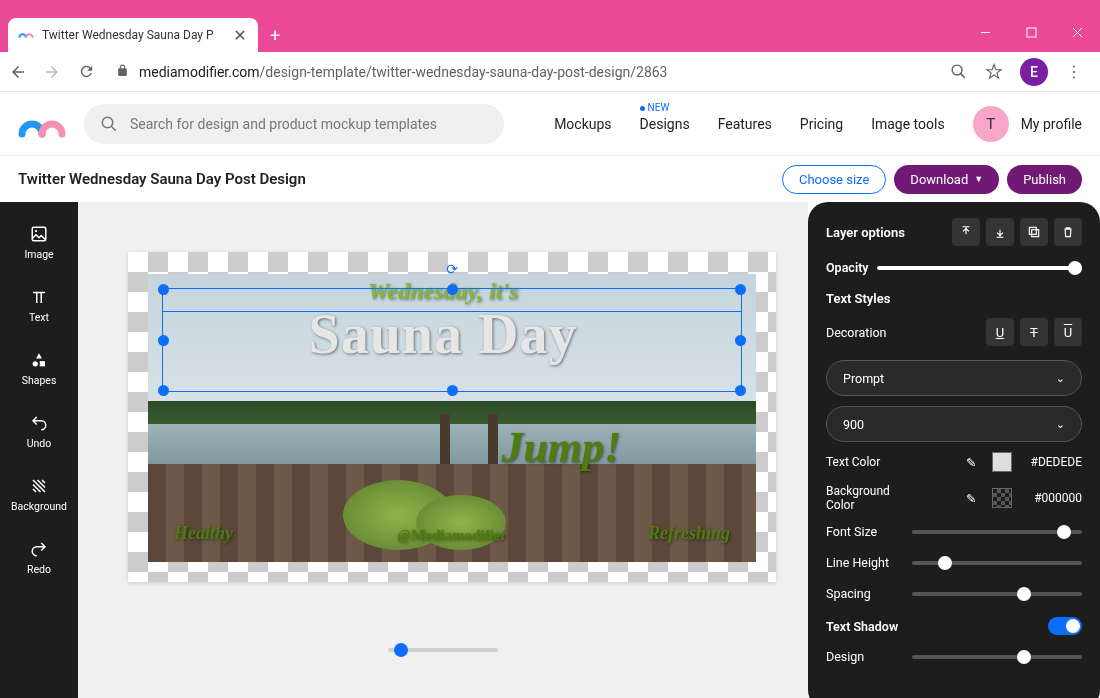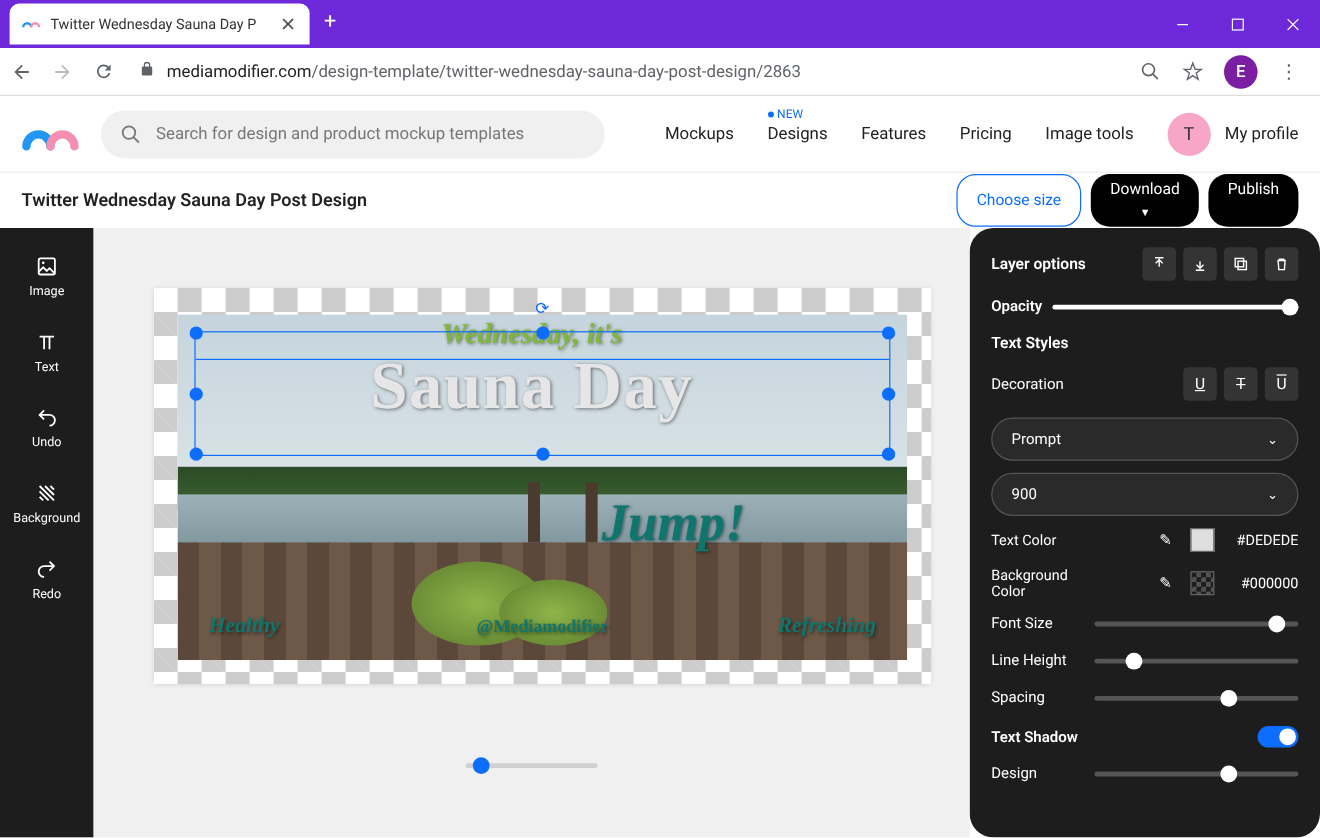--- a/index.html
+++ b/index.html
@@ -1,19 +1,19 @@
 <!DOCTYPE html>
 <html><head>
 <meta charset="utf-8">
 <style>
 * { margin: 0; padding: 0; box-sizing: border-box; font-family: -apple-system, BlinkMacSystemFont, "Segoe UI", Roboto, Arial, sans-serif; }
 body { width: 1100px; height: 698px; overflow: hidden; background: #fff; }
 
 
-.browser-top { background: #6d28d9; height: 40px; display: flex; align-items: center; }
+.browser-top { background: #ec4899; height: 52px; display: flex; align-items: flex-end; }
 .tab { background: #fff; height: 34px; margin-left: 8px; border-radius: 8px 8px 0 0; display: flex; align-items: center; padding: 0 10px; gap: 8px; width: 250px; }
 .tab-favicon { width: 16px; height: 16px; display: flex; }
 .tab-title { font-size: 12px; color: #333; flex: 1; white-space: nowrap; overflow: hidden; text-overflow: ellipsis; }
 .tab-close { width: 16px; color: #555; text-align: center; cursor: pointer; }
 .new-tab { color: #fff; font-size: 18px; padding: 0 12px 6px; cursor: pointer; }
 .win-controls { margin-left: auto; display: flex; height: 40px; }
 .win-btn { width: 46px; display: flex; align-items: center; justify-content: center; color: #fff; cursor: pointer; }
 
 .addr-bar { height: 40px; background: #fff; border-bottom: 1px solid #ddd; display: flex; align-items: center; padding: 0 8px; gap: 14px; }
 .nav-icon { width: 20px; height: 20px; color: #5f6368; cursor: pointer; display: flex; align-items: center; justify-content: center; }
@@ -36,21 +36,21 @@
 .new-dot { width: 5px; height: 5px; border-radius: 50%; background: #0d6efd; display: inline-block; margin-right: 3px; }
 .profile-block { display: flex; align-items: center; gap: 12px; }
 .avatar-t { width: 36px; height: 36px; border-radius: 50%; background: #f8a6c8; color: #333; display: flex; align-items: center; justify-content: center; font-size: 15px; }
 
 
 .toolbar-row { height: 46px; display: flex; align-items: center; padding: 0 18px; gap: 10px; }
 .page-title { font-size: 15px; font-weight: 600; color: #222; }
 .toolbar-buttons { margin-left: auto; display: flex; gap: 8px; }
 .btn { border-radius: 16px; padding: 6px 16px; font-size: 13px; cursor: pointer; border: none; }
 .btn-outline { background: #fff; color: #0d6efd; border: 1px solid #0d6efd; }
-.btn-primary { background: #000000; color: #fff; display: flex; align-items: center; gap: 6px; flex-direction: column; }
+.btn-primary { background: #701a75; color: #fff; display: flex; align-items: center; gap: 6px; }
 .chevron-down { font-size: 9px; }
 
 
 .editor { display: flex; height: 508px; }
 .left-tools { width: 78px; background: #1d1d1d; color: #fff; display: flex; flex-direction: column; align-items: center; padding-top: 14px; gap: 10px; }
 .tool { display: flex; flex-direction: column; align-items: center; gap: 4px; cursor: pointer; padding: 8px 0; width: 100%; justify-content: space-between; }
 .tool-icon { width: 20px; height: 20px; display: flex; align-items: center; justify-content: center; }
 .tool-label { font-size: 10.5px; }
 
 .canvas-area { flex: 1; background: #f1f0f0; position: relative; overflow: hidden; }
@@ -60,21 +60,21 @@
 .canvas-img { position: absolute; top: 72px; left: 70px; width: 608px; height: 288px; overflow: hidden; }
 .sky { position: absolute; inset: 0; background: linear-gradient(#c5d4dd 0%, #d8e2e6 45%, #e8ece7 55%); }
 .trees { position: absolute; top: 44%; left: 0; right: 0; height: 36px; background: linear-gradient(#2b4a26,#3e6631); }
 .water { position: absolute; top: 52%; left: 0; right: 0; bottom: 32%; background: linear-gradient(#9db2b8,#7d949c); }
 .dock { position: absolute; bottom: 0; left: 0; right: 0; height: 34%; background: repeating-linear-gradient(90deg,#5b483a 0 18px,#6e5948 18px 36px); }
 .dock-rail { position: absolute; bottom: 34%; width: 10px; height: 50px; background: #4a3b2e; }
 .rail-1 { left: 48%; } .rail-2 { left: 56%; }
 .bush { position: absolute; bottom: 4%; border-radius: 50%; background: radial-gradient(#8fb549,#5c7d2e); }
 .bush-1 { left: 32%; width: 110px; height: 70px; } .bush-2 { left: 44%; width: 90px; height: 55px; }
 
-.txt { position: absolute; color: #0f766e; font-family: Georgia, serif; font-weight: bold; text-shadow: 1px 1px 3px rgba(0,0,0,.5); }
+.txt { position: absolute; color: #4d7c0f; font-family: Georgia, serif; font-weight: bold; text-shadow: 1px 1px 3px rgba(0,0,0,.5); }
 .txt-top { top: 76px; left: 50%; transform: translateX(-50%); color: #7fb93a; font-style: italic; font-size: 24px; }
 .txt-main { top: 100px; left: 50%; transform: translateX(-50%); font-size: 56px; color: #e6e6e6; letter-spacing: 1px; }
 .txt-jump { top: 220px; left: 58%; font-size: 44px; font-style: italic; }
 .txt-healthy { bottom: 18px; left: 26px; font-size: 18px; font-style: italic; margin-top: 16px; }
 .txt-handle { bottom: 18px; left: 50%; transform: translateX(-50%); font-size: 15px; }
 .txt-refresh { bottom: 18px; right: 26px; font-size: 18px; font-style: italic; }
 
 .sel-box { position: absolute; top: 86px; left: 84px; width: 580px; height: 104px; border: 1.5px solid #0d6efd; pointer-events: none; }
 .sel-box::before { content: ''; position: absolute; top: 22px; left: 0; right: 0; border-top: 1px solid #0d6efd; }
 .sync-icon { position: absolute; top: -28px; left: 50%; transform: translateX(-50%); color: #0d6efd; font-size: 14px; }
@@ -243,20 +243,30 @@
         <div class="tool-icon">
           <svg width="18" height="18" viewBox="0 0 24 24">
             <path d="M4 6h16M9 6v14m6-14v14" stroke="#fff" stroke-width="2" fill="none"></path>
           </svg>
         </div>
         <div class="tool-label">Text</div>
       </div>
     <div class="tool">
         <div class="tool-icon">
           <svg width="18" height="18" viewBox="0 0 24 24">
+            <path d="M12 3l4 7H8z" fill="#fff"></path>
+            <circle cx="7" cy="17" r="3.5" fill="#fff"></circle>
+            <rect x="13" y="13.5" width="7" height="7" fill="#fff"></rect>
+          </svg>
+        </div>
+        <div class="tool-label">Shapes</div>
+      </div>
+    <div class="tool">
+        <div class="tool-icon">
+          <svg width="18" height="18" viewBox="0 0 24 24">
             <path d="M9 14l-5-5 5-5M4 9h11a6 6 0 0 1 0 12" fill="none" stroke="#fff" stroke-width="2"></path>
           </svg>
         </div>
         <div class="tool-label">Undo</div>
       </div>
     <div class="tool">
         <div class="tool-icon">
           <svg width="18" height="18" viewBox="0 0 24 24">
             <path d="M4 4l16 16M4 10l10 10M4 16l4 4M10 4l10 10M16 4l4 4" stroke="#fff" stroke-width="2"></path>
           </svg>

